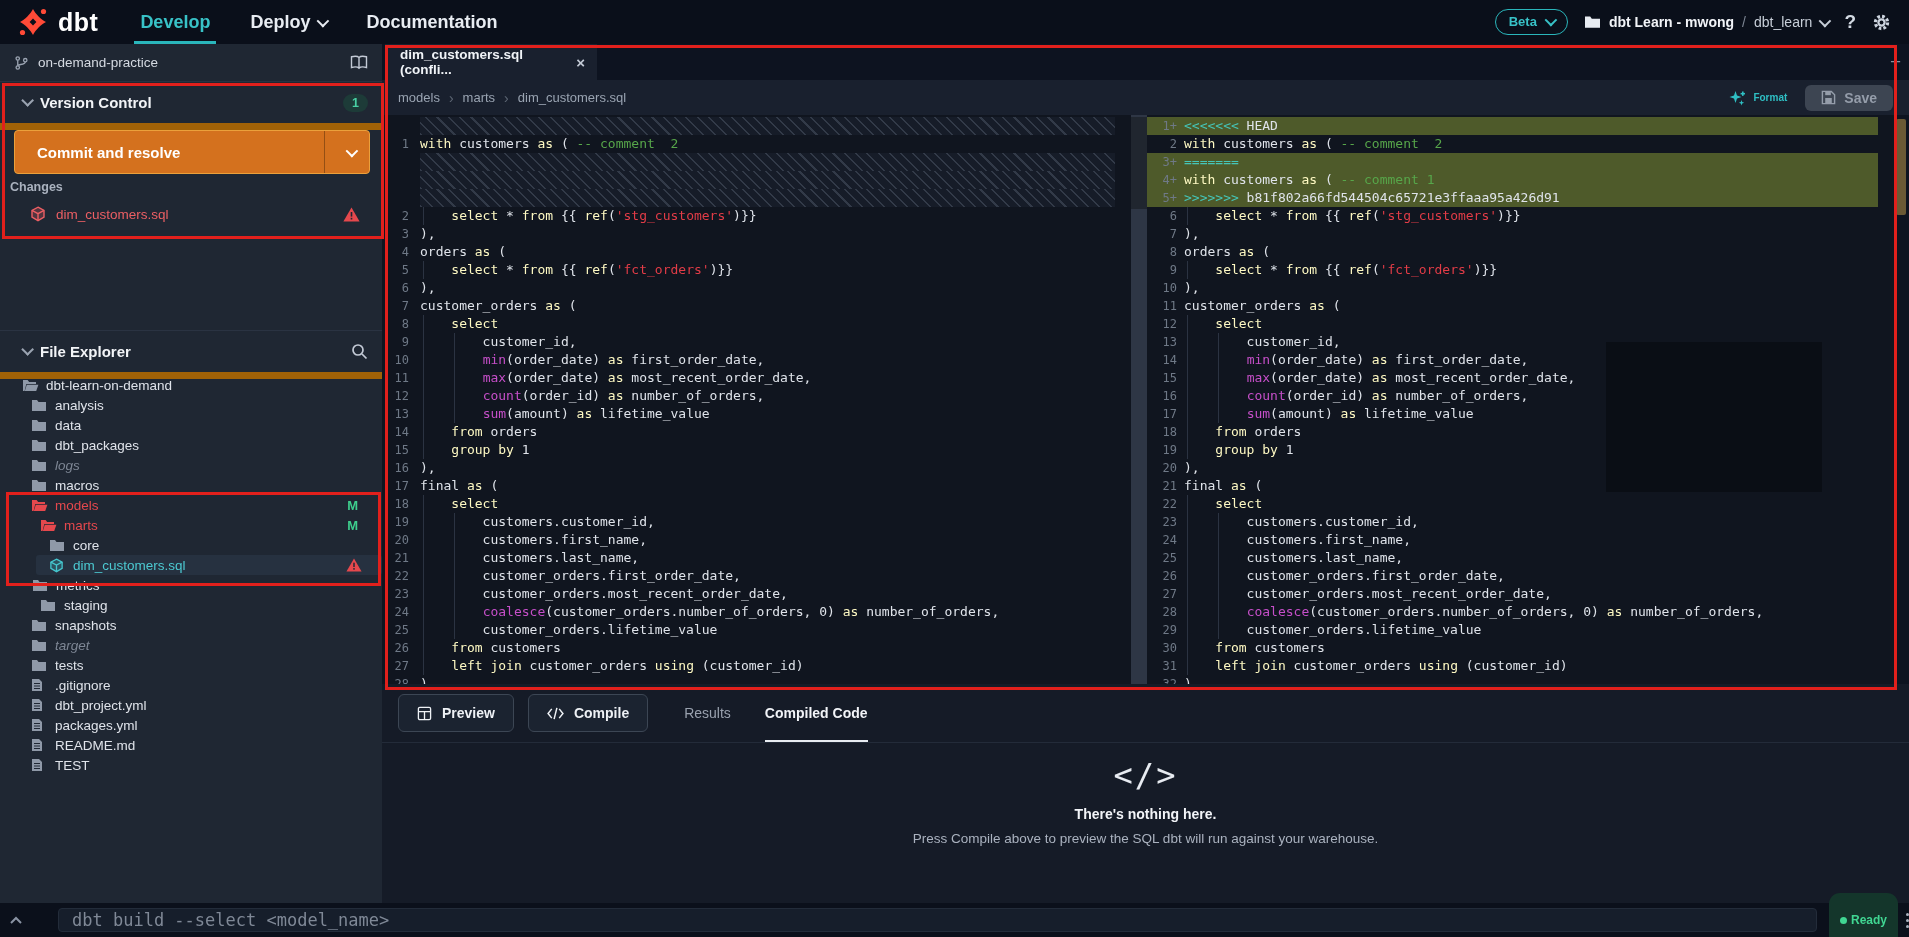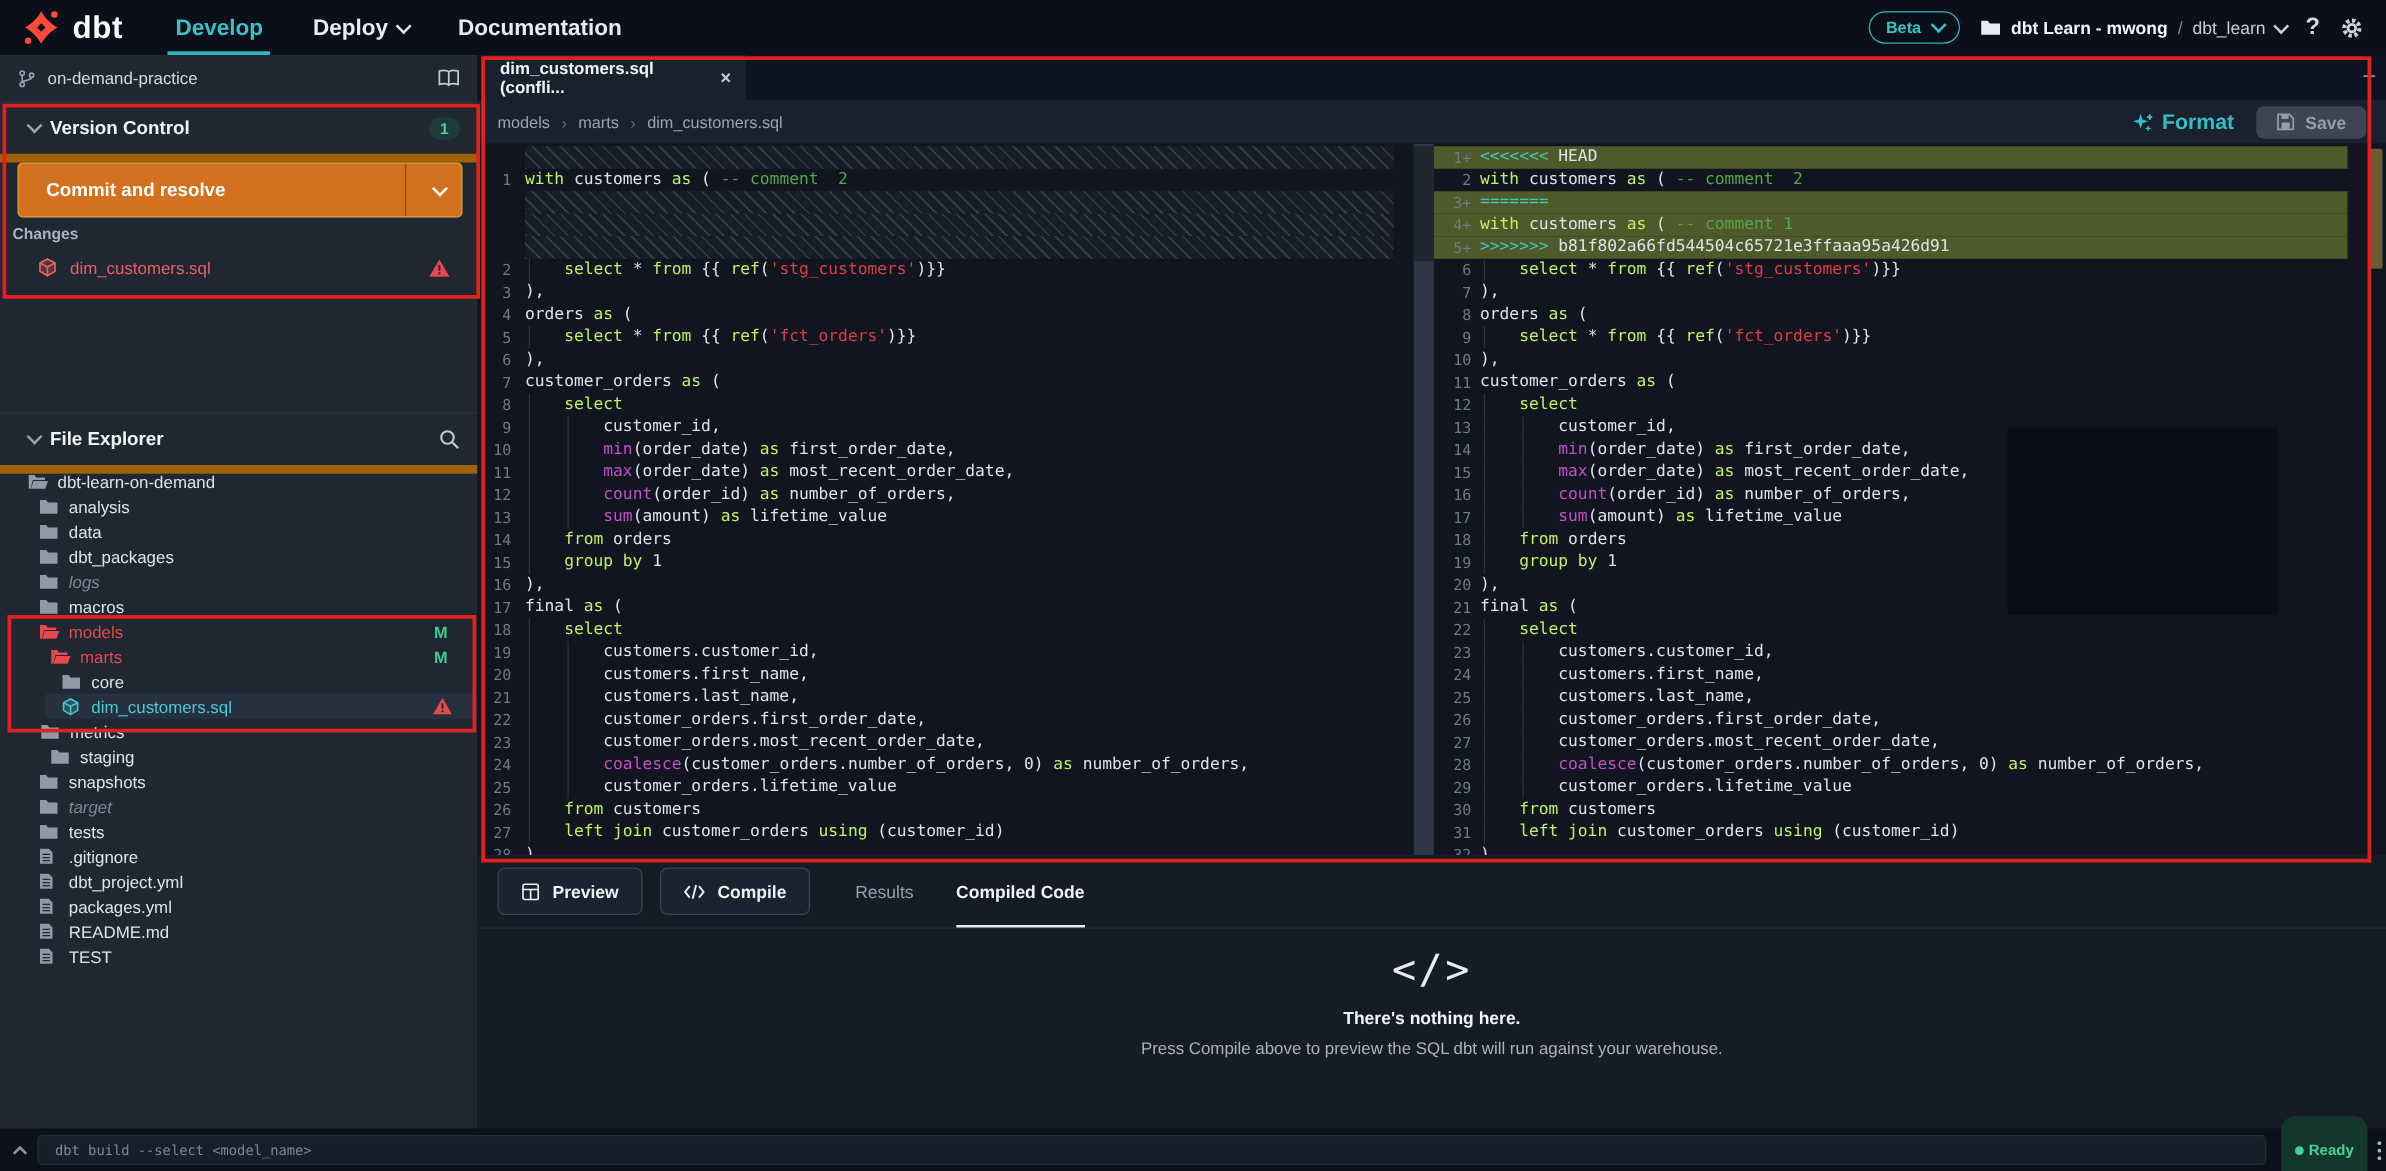--- a/index.html
+++ b/index.html
@@ -48,57 +48,57 @@
   .mbadge{margin-left:auto;margin-right:24px;color:#3ecf8e;font-weight:bold;font-size:13px;}
   .twarn{margin-left:auto;margin-right:20px;display:flex;}
   
   .tabbar{position:absolute;left:382px;top:44px;width:1527px;height:36px;background:#0d1320;border-bottom:1px solid #0a0e18;}
   .tab{position:absolute;left:3px;top:0;width:212px;height:36px;background:#19202e;display:flex;align-items:center;padding:0 12px 0 15px;box-sizing:border-box;font-size:13.5px;font-weight:bold;color:#f0f3f7;cursor:pointer;}
   .tab .close{margin-left:auto;color:#c3cad6;font-size:15px;cursor:pointer;}
   .tab-plus{position:absolute;right:8px;top:7px;color:#8b93a1;font-size:19px;cursor:pointer;}
   .crumbrow{position:absolute;left:382px;top:80px;width:1527px;height:35px;background:#19202e;display:flex;align-items:center;padding:0 16px;box-sizing:border-box;font-size:13px;color:#9aa4b2;}
   .crumbrow .bsep{margin:0 9px;color:#5d6674;font-size:14px;}
   .crumb-actions{margin-left:auto;display:flex;align-items:center;gap:18px;}
-  .formatbtn{display:flex;align-items:center;gap:8px;color:#2fbfc4;font-size:17px;font-weight:bold;cursor:pointer;}
+  .formatbtn{display:flex;align-items:center;gap:8px;color:#2fbfc4;font-size:10px;font-weight:bold;cursor:pointer;}
   .savebtn{display:flex;align-items:center;gap:8px;background:#3d4552;border-radius:6px;padding:5px 16px;color:#959daa;font-size:14px;font-weight:bold;cursor:pointer;}
   .editor{position:absolute;left:382px;top:115px;width:1527px;height:569px;background:#10151f;overflow:hidden;}
   .pane{position:absolute;top:0;bottom:0;overflow:hidden;}
   .pane .rows{position:absolute;left:0;top:2px;right:16px;}
   .pane-left{left:3px;width:746px;}
   .pane-right{left:765px;width:747px;}
   .ruler{position:absolute;left:749px;top:0;bottom:0;width:16px;background:#2e3645;}
   .ruler .shade{position:absolute;left:0;right:0;top:2px;height:92px;background:#20262f;}
   .rscroll{position:absolute;left:1512px;top:0;bottom:0;width:15px;background:#0e1420;}
   .rscroll .thumb{position:absolute;left:2px;top:4px;width:10px;height:96px;background:#6b5a35;border-radius:2px;}
   .darkpatch{position:absolute;left:1224px;top:227px;width:216px;height:150px;background:#0a0e15;}
   .crow{height:18px;display:flex;white-space:pre;font-family:"DejaVu Sans Mono",monospace;font-size:13px;line-height:18px;}
   .crow.hl{background:#4e5a2a;}
   .gut{flex:0 0 24px;text-align:right;padding-right:3px;color:#6f7987;font-size:12px;}
   .pane-right .gut{flex:0 0 30px;}
   .code{position:relative;margin-left:8px;flex:1;}
   .pane-right .code{margin-left:4px;}
   .code.hatch{background:repeating-linear-gradient(45deg,#323a48 0px,#323a48 1.5px,#161c28 1.5px,#161c28 8px);}
   .iguide{position:absolute;top:0;bottom:0;width:1px;background:#2b3342;}
-  .tk-k{color:#bef264;}.tk-f{color:#c64fc9;}.tk-s{color:#e23c47;}.tk-c{color:#57a64a;}.tk-p{color:#dfe3ea;}.tk-m{color:#45c5b8;}
+  .tk-k{color:#fef9c3;}.tk-f{color:#c64fc9;}.tk-s{color:#e23c47;}.tk-c{color:#57a64a;}.tk-p{color:#dfe3ea;}.tk-m{color:#45c5b8;}
   
   .results{position:absolute;left:382px;top:684px;width:1527px;height:219px;background:#151b27;}
   .res-head{position:absolute;left:0;top:0;right:0;height:58px;border-bottom:1px solid #232b39;display:flex;align-items:center;padding-left:16px;gap:14px;}
   .obtn{display:flex;align-items:center;gap:10px;height:36px;padding:0 18px;background:#1b2330;border:1px solid #3c4654;border-radius:6px;color:#eef1f5;font-size:14px;font-weight:bold;cursor:pointer;}
   .rtabs{display:flex;align-items:center;margin-left:22px;gap:34px;height:100%;}
   .rtab{position:relative;height:100%;display:flex;align-items:center;font-size:14px;color:#99a1ae;cursor:pointer;}
   .rtab.active{color:#f2f4f8;font-weight:bold;}
   .rtab.active::after{content:"";position:absolute;left:0;right:0;bottom:0;height:2px;background:#e8ecf1;}
   .empty{position:absolute;left:0;right:0;top:72px;text-align:center;}
   .empty .eicon{font-family:"DejaVu Sans Mono",monospace;font-size:32px;color:#e8ecf2;letter-spacing:2px;}
   .empty .etitle{margin-top:12px;font-size:14px;font-weight:bold;color:#f2f4f8;}
   .empty .esub{margin-top:9px;font-size:13.5px;color:#aab2bf;}
   
   .cmdbar{position:absolute;left:0;top:903px;width:1909px;height:34px;background:#0b101b;display:flex;align-items:center;}
   .cmd-chev{margin:0 8px 0 10px;color:#8a93a3;}
-  .cmdinput{position:relative;width:1783px;height:24px;background:#161e2b;border:1px solid #232c3a;border-radius:4px;display:flex;align-items:center;padding-left:13px;box-sizing:border-box;font-family:"DejaVu Sans Mono",monospace;font-size:11px;color:#7f8896;}
+  .cmdinput{position:relative;width:1783px;height:24px;background:#161e2b;border:1px solid #232c3a;border-radius:4px;display:flex;align-items:center;padding-left:13px;box-sizing:border-box;font-family:"DejaVu Sans Mono",monospace;font-size:17px;color:#7f8896;margin-left:28px;}
   .ready{margin-left:12px;display:flex;align-items:center;gap:4px;background:#14362b;border-radius:11px;padding:20px 11px;color:#40d692;font-size:12px;font-weight:bold;}
   .ready .dot{width:7px;height:7px;border-radius:50%;background:#40d692;}
   .kebab{margin-left:8px;display:flex;flex-direction:column;gap:3px;cursor:pointer;}
   .kebab i{width:3px;height:3px;border-radius:50%;background:#aab3c0;}
   
   .anno{position:absolute;border:3px solid #e2201c;pointer-events:none;z-index:50;}
 </style>
 </head>
 <body>
 

